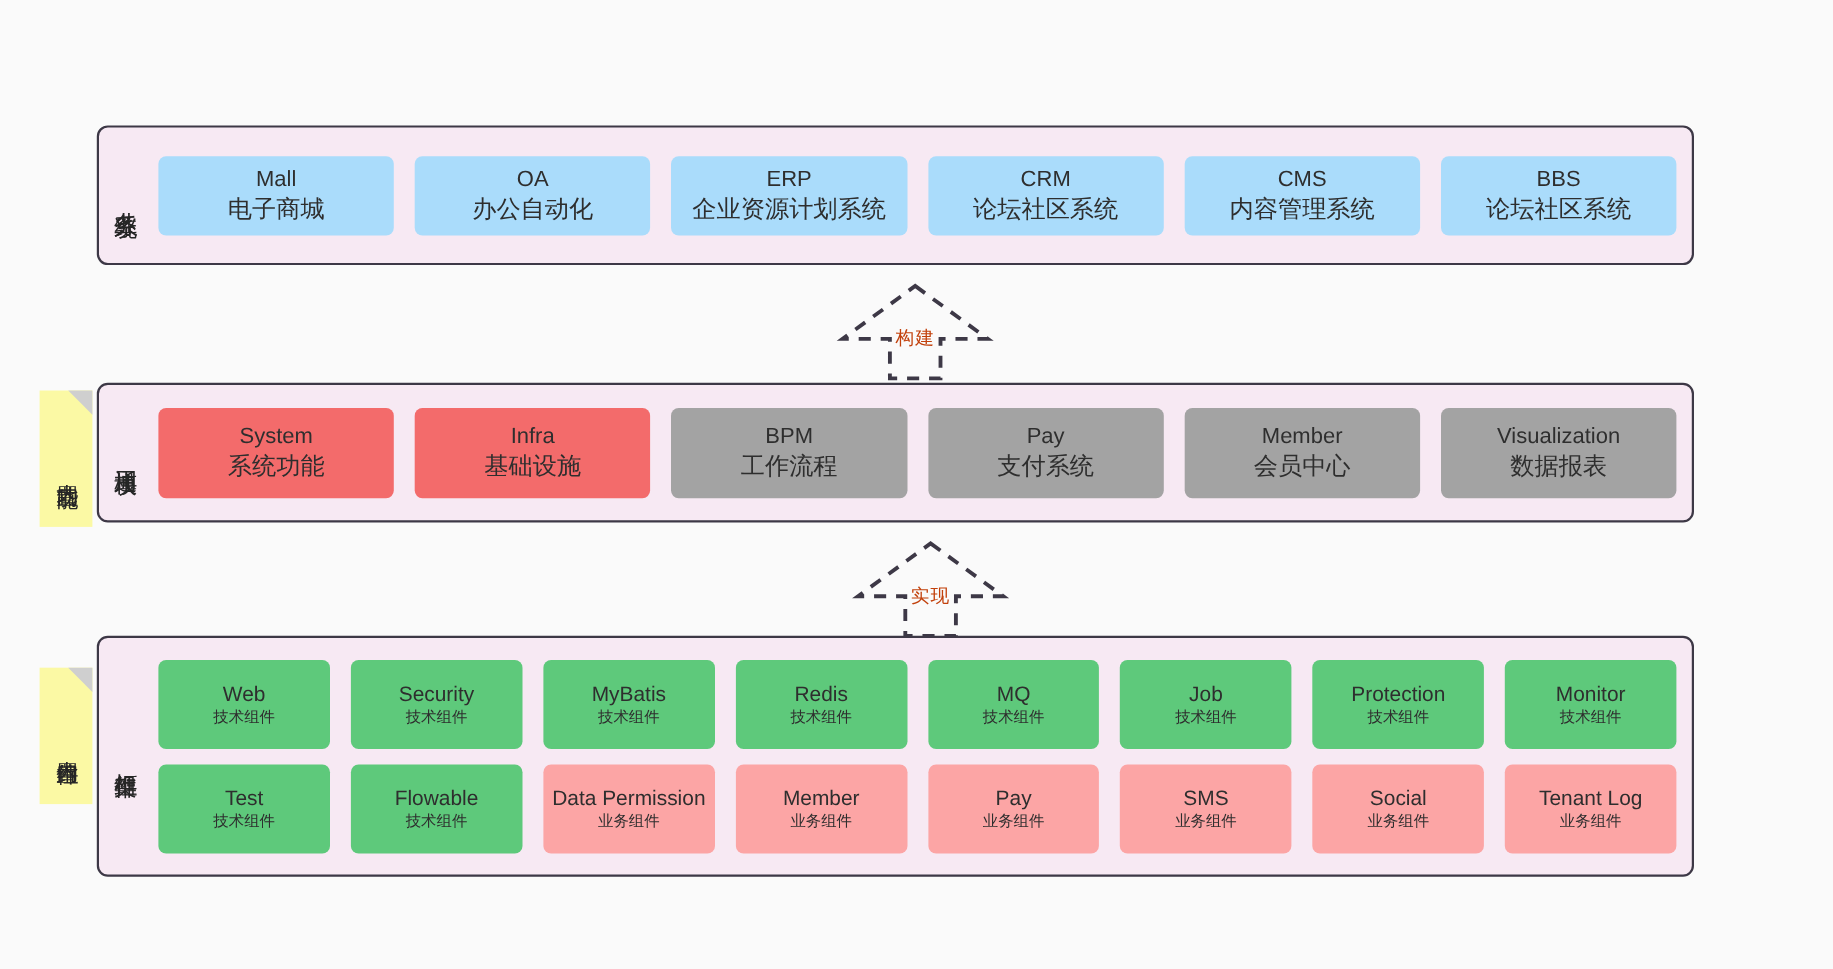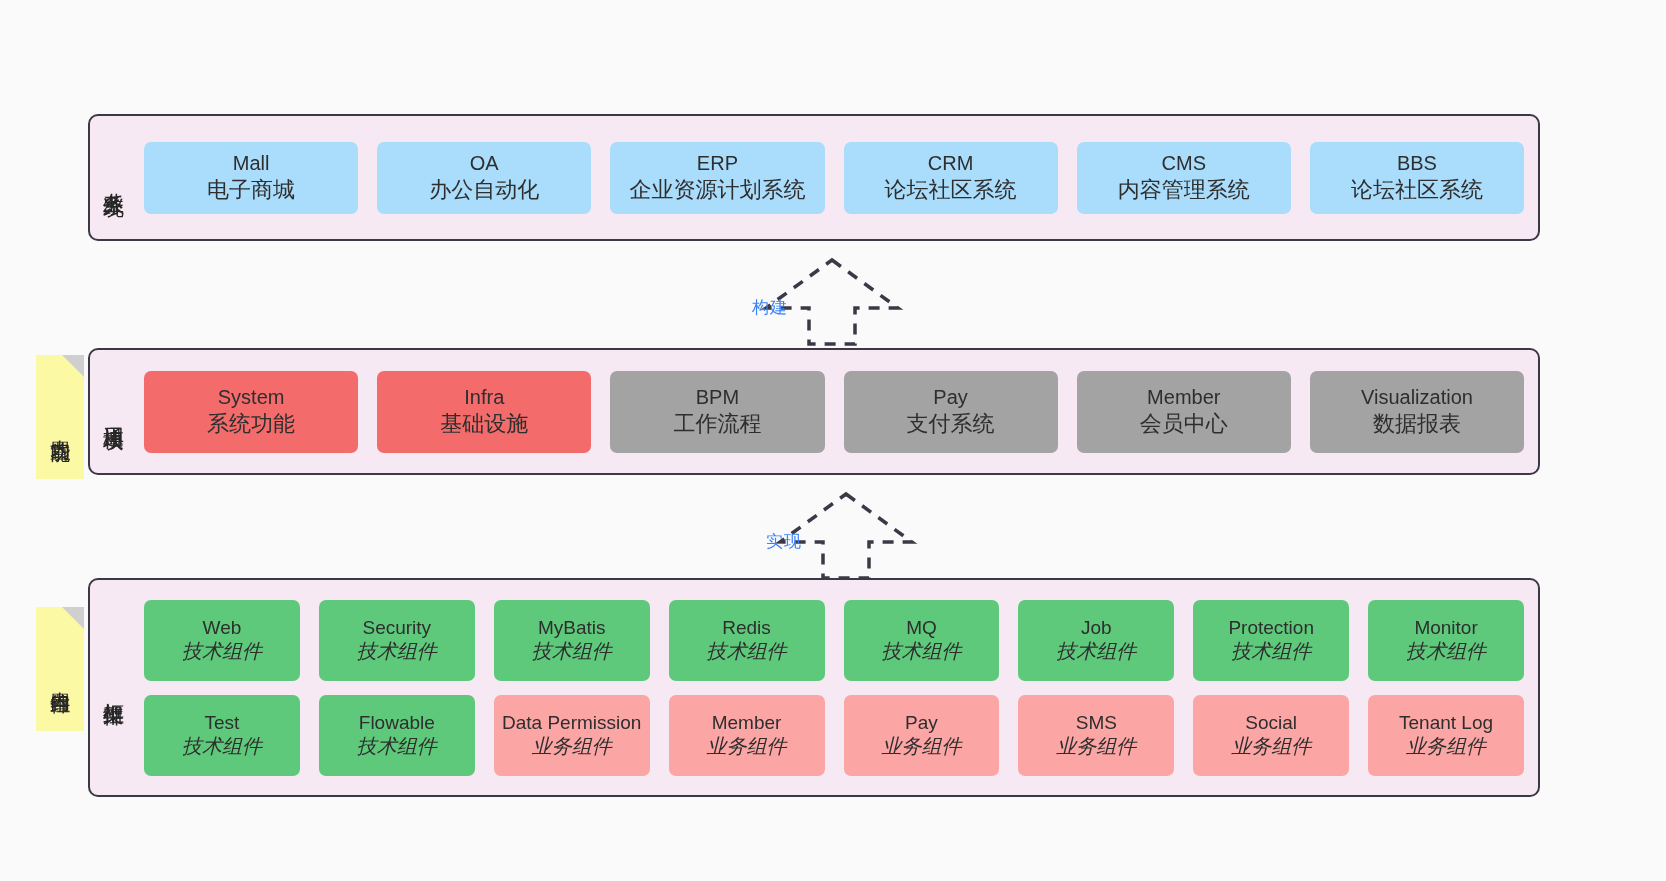--- a/index.html
+++ b/index.html
@@ -83,21 +83,21 @@
   #layer-business .card { height: 72px; }
 
   
   #layer-common { left: 88px; top: 348px; width: 1452px; height: 127px; }
   #layer-common .card { height: 82px; }
 
   
   #layer-framework { left: 88px; top: 578px; width: 1452px; height: 219px; }
   #layer-framework .card { height: 81px; }
   #layer-framework .card .t1 { font-size: 19px; line-height: 1.22; }
-  #layer-framework .card .t2 { font-size: 20px; line-height: 1.22; font-style: italic; }
+  #layer-framework .card .t2 { font-size: 14px; line-height: 1.22; }
 
   
   .note {
     position: absolute;
     background: #fbf9a4;
     width: 48px;
     display: flex;
     align-items: center;
     justify-content: center;
     font-size: 20px;
@@ -121,22 +121,23 @@
   #note-common { left: 36px; top: 355px; height: 124px; }
   #note-framework { left: 36px; top: 607px; height: 124px; }
 
   
   .arrow { position: absolute; }
   .arrow svg { display: block; overflow: visible; }
   .arrow .arrow-label {
     position: absolute;
     left: 0; right: 0;
     top: 38px;
+    text-align: center;
     font-size: 17px;
-    color: #3b82f6;
+    color: #c2410c;
     letter-spacing: 1px;
     user-select: none;
     background: transparent;
   }
   #arrow-build { left: 752px; top: 258px; width: 160px; height: 86px; }
   #arrow-impl  { left: 766px; top: 492px; width: 160px; height: 86px; }
 </style>
 </head>
 <body>
 

